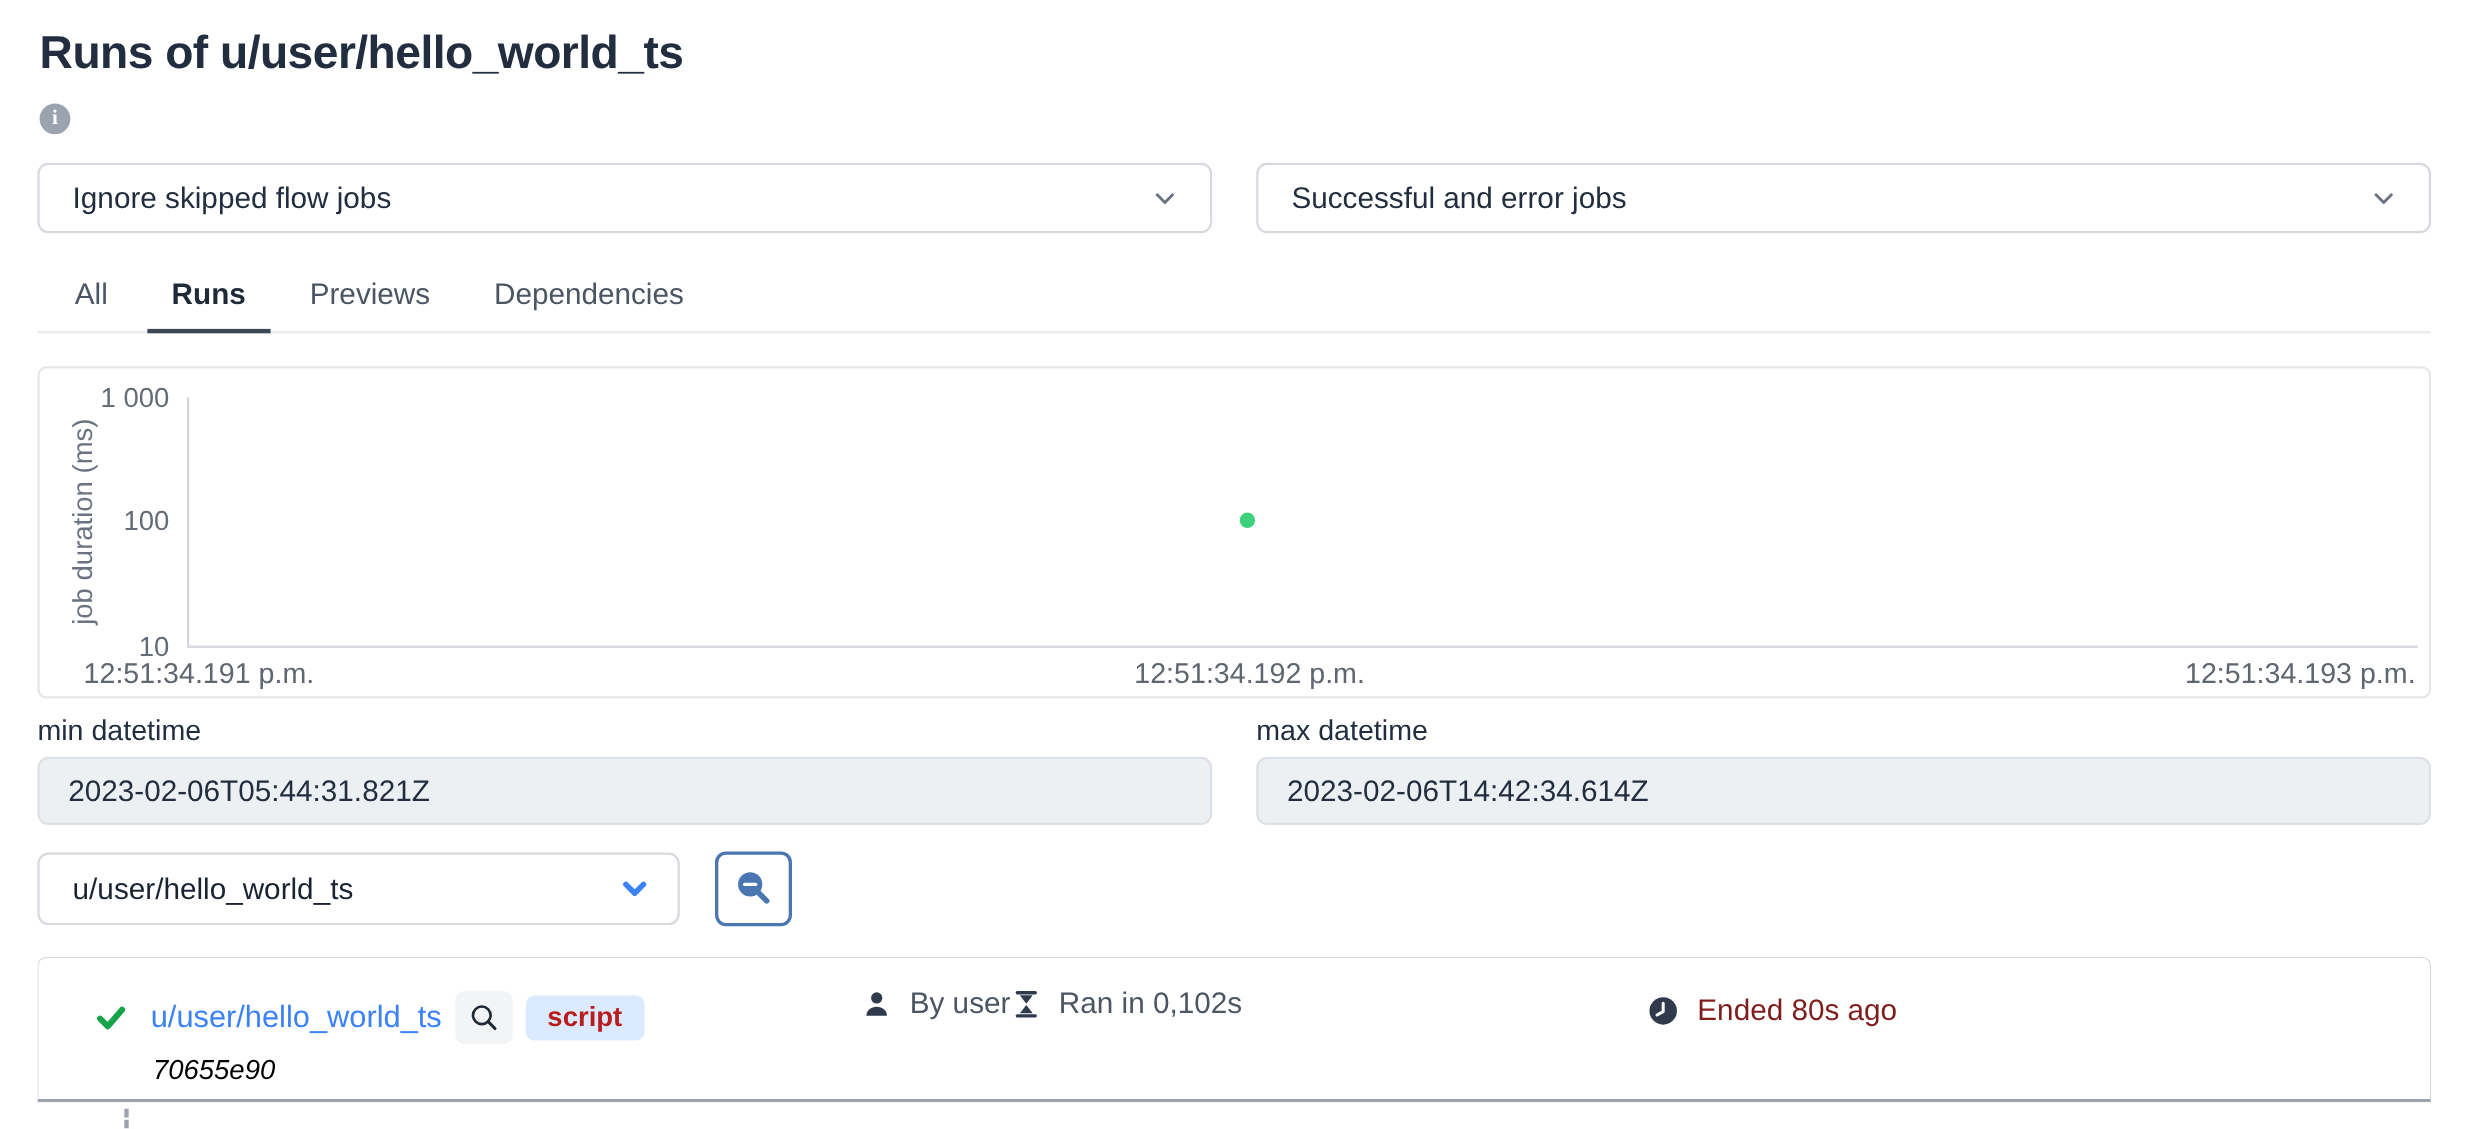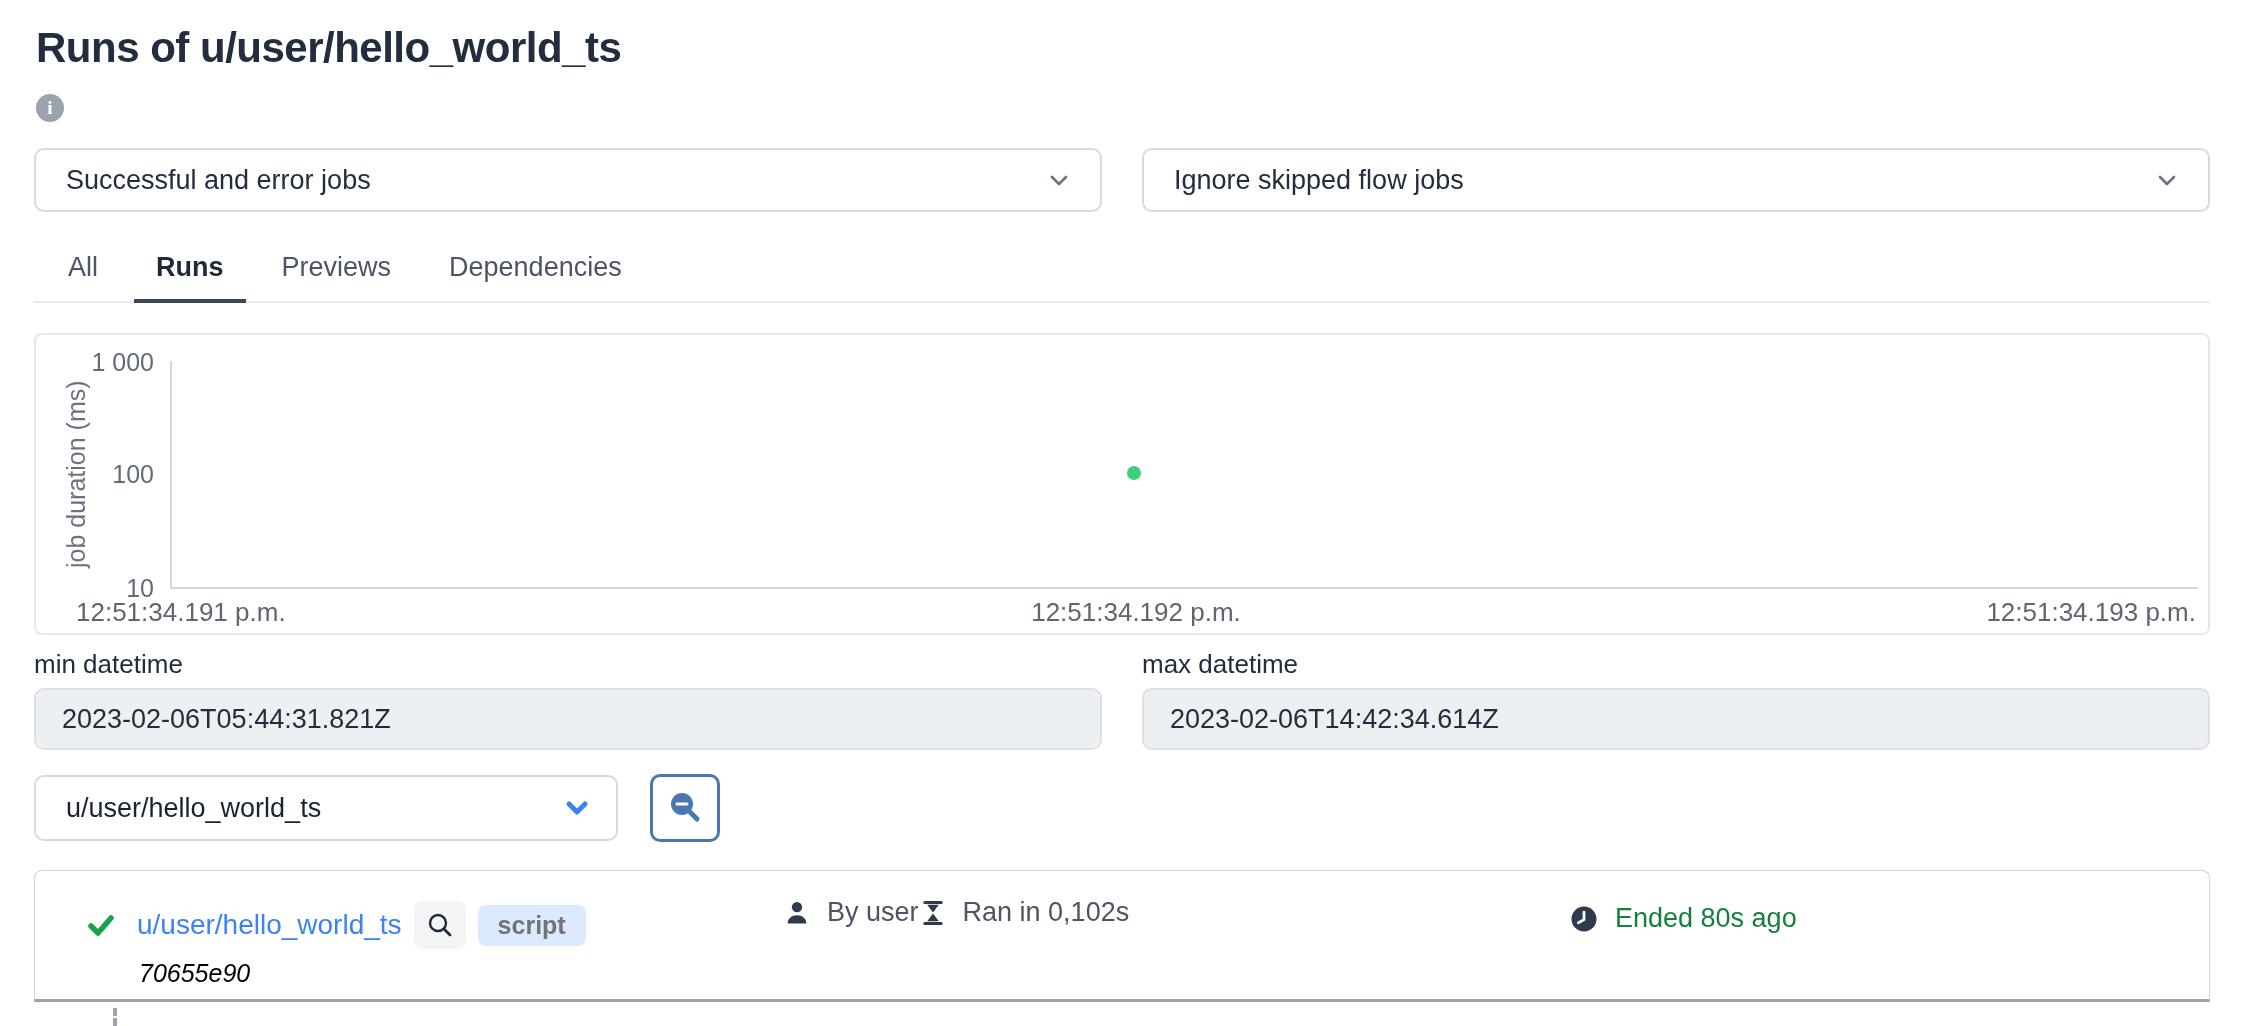--- a/index.html
+++ b/index.html
@@ -98,55 +98,55 @@
   }
   .run-main { position: absolute; left: 50px; top: 30px; display: flex; align-items: flex-start; gap: 20px; }
   .run-path-block { display: flex; flex-direction: column; }
   .run-path-line { display: flex; align-items: center; gap: 12px; }
   .run-link { color: #3b82f6; font-size: 28px; text-decoration: none; cursor: pointer; }
   .mini-search-btn {
     width: 52px; height: 48px; background: #f3f4f6; border-radius: 8px; border: none;
     display: flex; align-items: center; justify-content: center; cursor: pointer;
   }
   .kind-badge {
-    background: #dbeafe; color: #737373; font-size: 25px; font-weight: 700;
+    background: #dbeafe; color: #b91c1c; font-size: 25px; font-weight: 700;
     border-radius: 8px; padding: 8px 20px; line-height: 1;
   }
   .run-id { font-size: 25px; font-style: italic; color: #000000; margin-top: 10px; margin-left: 2px; }
   .run-meta { position: absolute; left: 748px; top: 26px; display: flex; flex-direction: row; }
   .meta-line { display: flex; align-items: center; gap: 16px; font-size: 27px; color: #4b5563; }
-  .run-ended { position: absolute; left: 1534px; top: 32px; display: flex; align-items: center; gap: 16px; font-size: 27px; color: #15803d; text-align: center; }
+  .run-ended { position: absolute; left: 1462px; top: 32px; display: flex; align-items: center; gap: 16px; font-size: 27px; color: #7f1d1d; text-align: center; }
 
   .timeline-dash {
     margin-left: 79px; margin-top: 6px; width: 0; height: 38px;
     border-left: 4px dashed #9ca3af;
   }
   .icon { display: inline-flex; align-items: center; justify-content: center; }
 </style>
 </head>
 <body>
 
 <div class="page">
 
   <div class="header-row">
     <h1 class="page-title">Runs of u/user/hello_world_ts</h1>
     <span class="info-badge">i</span>
   </div>
 
   <div class="filters-row">
     <div class="select-box">
-      <span>Successful and error jobs</span>
+      <span>Ignore skipped flow jobs</span>
       <span class="icon">
         <svg width="30" height="30" viewBox="0 0 30 30">
             <polyline points="8,12 15,19 22,12" fill="none" stroke="#6b7280" stroke-width="2.6" stroke-linecap="round" stroke-linejoin="round"></polyline>
           </svg>
       </span>
     </div>
     <div class="select-box">
-      <span>Ignore skipped flow jobs</span>
+      <span>Successful and error jobs</span>
       <span class="icon">
         <svg width="30" height="30" viewBox="0 0 30 30">
             <polyline points="8,12 15,19 22,12" fill="none" stroke="#6b7280" stroke-width="2.6" stroke-linecap="round" stroke-linejoin="round"></polyline>
           </svg>
       </span>
     </div>
   </div>
 
   <div class="tabs-row">
     <div class="tab">All</div>

